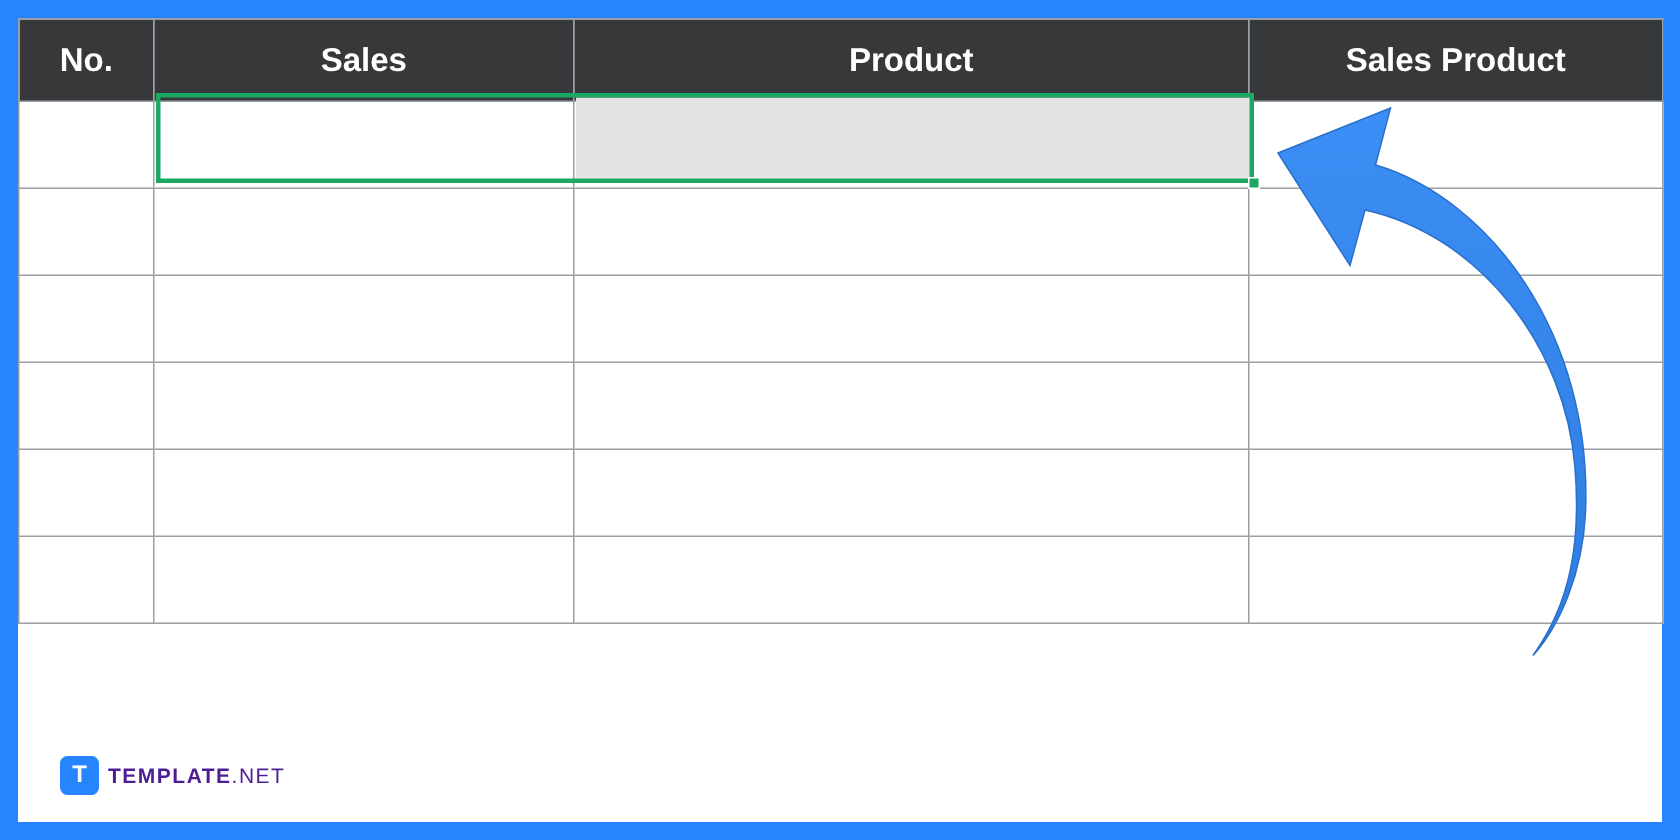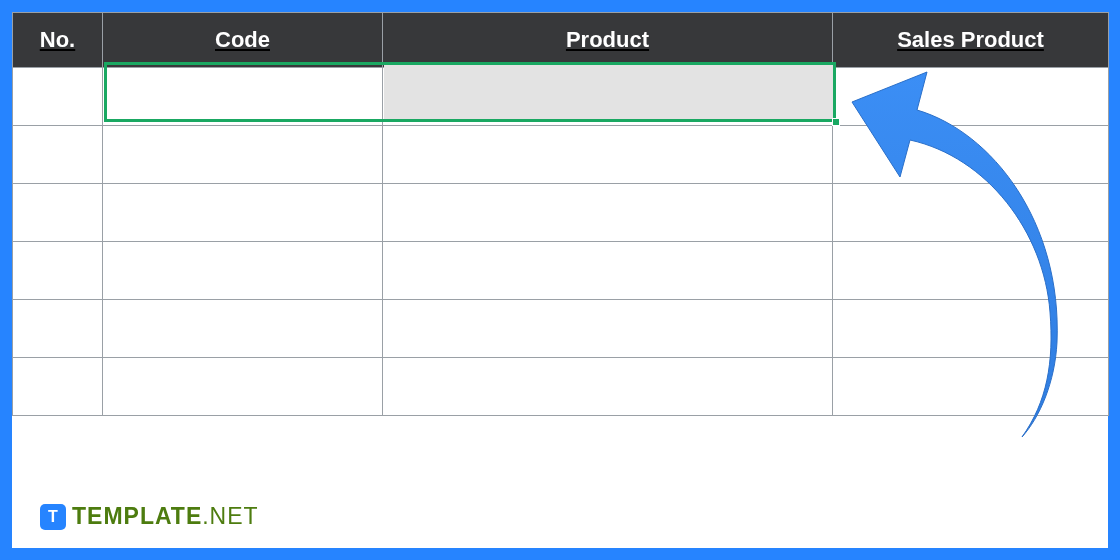--- a/index.html
+++ b/index.html
@@ -14,21 +14,20 @@
       padding: 12px;
       font-family: Arial, Helvetica, sans-serif;
       position: relative;
       overflow: hidden;
     }
     .sheet-container {
       background: #fff;
       width: 100%;
       height: 100%;
       position: relative;
-      text-decoration: underline;
     }
     .spreadsheet {
       border-collapse: collapse;
       width: 100%;
       table-layout: fixed;
     }
     .spreadsheet th {
       background: #37383a;
       color: #fff;
       font-weight: bold;
@@ -97,43 +96,43 @@
       background: #2684ff;
       border-radius: 5px;
       display: flex;
       align-items: center;
       justify-content: center;
       color: #fff;
       font-weight: bold;
       font-size: 16px;
     }
     .wm-text {
-      font-size: 23px;
+      font-size: 14px;
       letter-spacing: 1px;
-      color: #4d7c0f;
+      color: #4c1d95;
     }
     .wm-bold { font-weight: 800; }
     .wm-light { font-weight: 300; }
   </style>
 </head>
 <body>
 
 <div class="sheet-container">
 
   <table class="spreadsheet">
     <colgroup>
       <col class="col-no">
       <col class="col-code">
       <col class="col-product">
       <col class="col-qty">
     </colgroup>
     <thead>
       <tr>
         <th>No.</th>
-        <th>Code</th>
+        <th>Sales</th>
         <th>Product</th>
         <th>Sales Product</th>
       </tr>
     </thead>
     <tbody>
       <tr>
         <td></td>
         <td></td>
         <td></td>
         <td></td>

